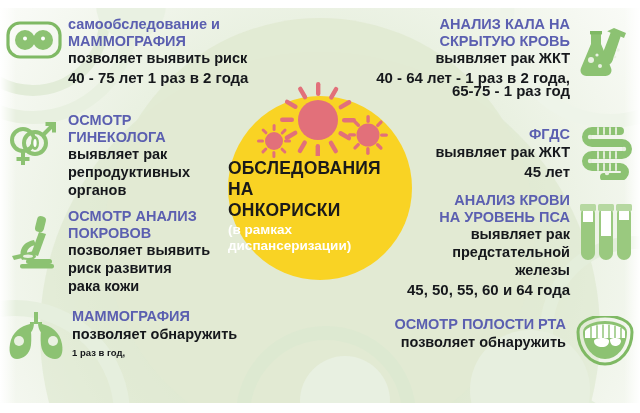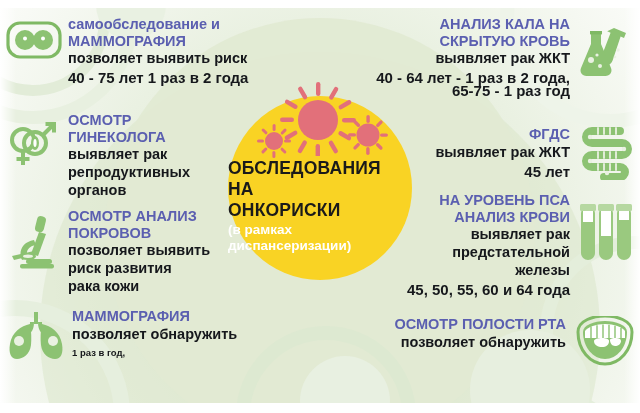--- a/index.html
+++ b/index.html
@@ -381,22 +381,22 @@
           <rect x="5" y="6" width="10" height="14" fill="#ffffff"></rect>
           <rect x="23" y="6" width="10" height="28" fill="#ffffff"></rect>
           <rect x="41" y="6" width="10" height="12" fill="#ffffff"></rect>
           <rect x="2" y="2" width="16" height="7" rx="1.5" fill="#b6d8a1"></rect>
           <rect x="20" y="2" width="16" height="7" rx="1.5" fill="#b6d8a1"></rect>
           <rect x="38" y="2" width="16" height="7" rx="1.5" fill="#b6d8a1"></rect>
         </g>
       </svg>
     </div>
     <div class="txt">
+      <div class="title">АНАЛИЗ КРОВИ</div>
       <div class="title">НА УРОВЕНЬ ПСА</div>
-      <div class="title">АНАЛИЗ КРОВИ</div>
       <div class="desc">выявляет рак</div>
       <div class="desc">предстательной</div>
       <div class="desc">железы</div>
       <div class="meta">45, 50, 55, 60 и 64 года</div>
     </div>
   </div>
 
   <div class="item right" id="item-oral">
     <div class="icon-box icon-mouth">
       <svg width="62" height="52" viewBox="0 0 62 52">

